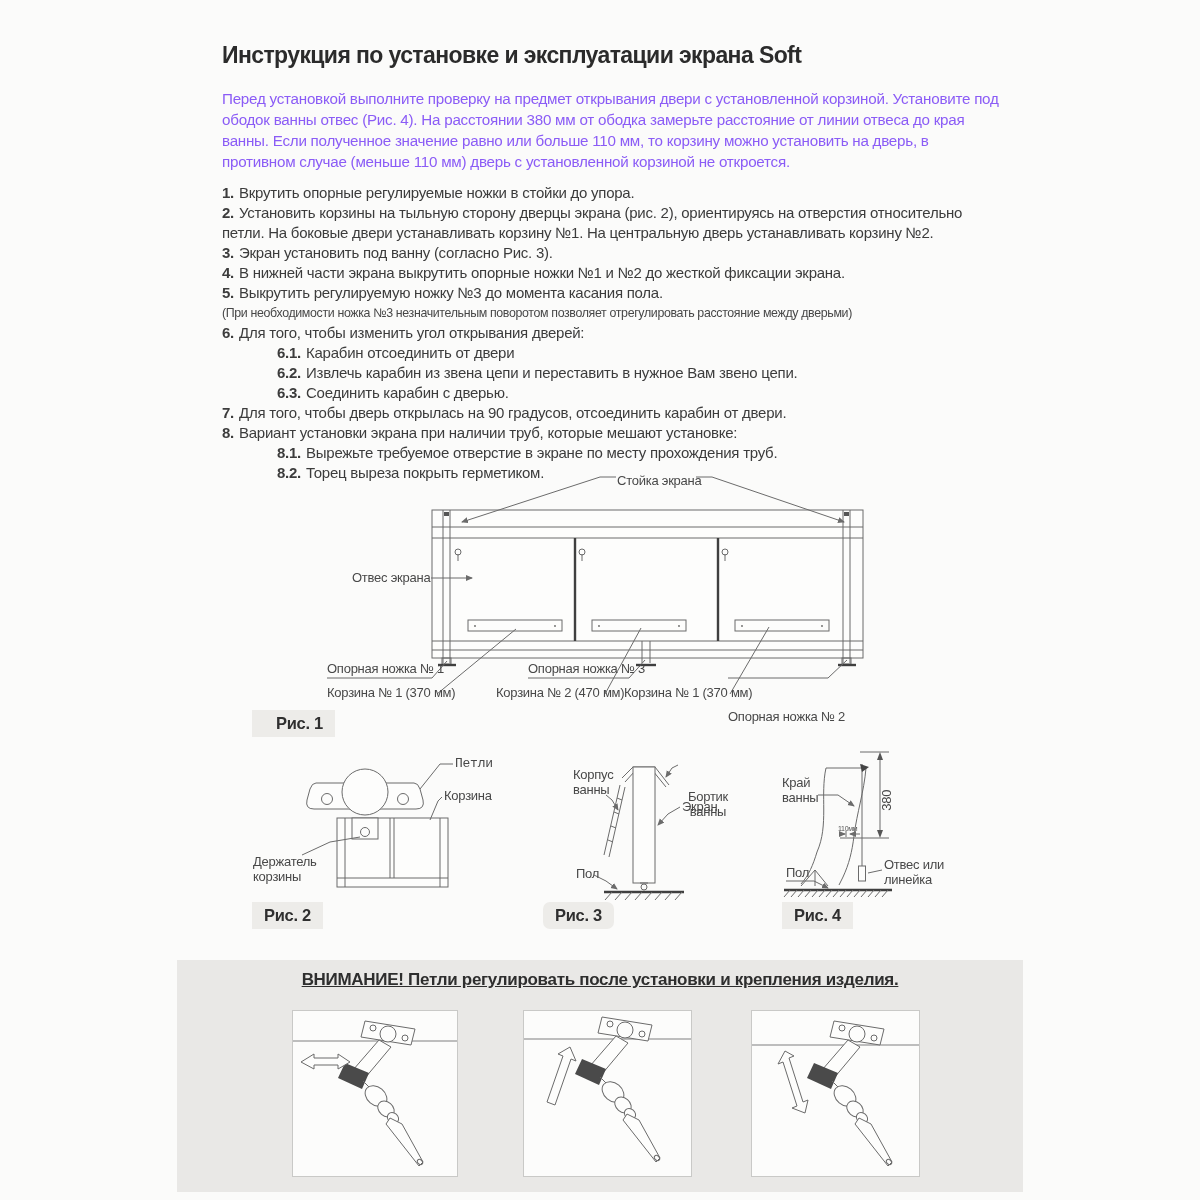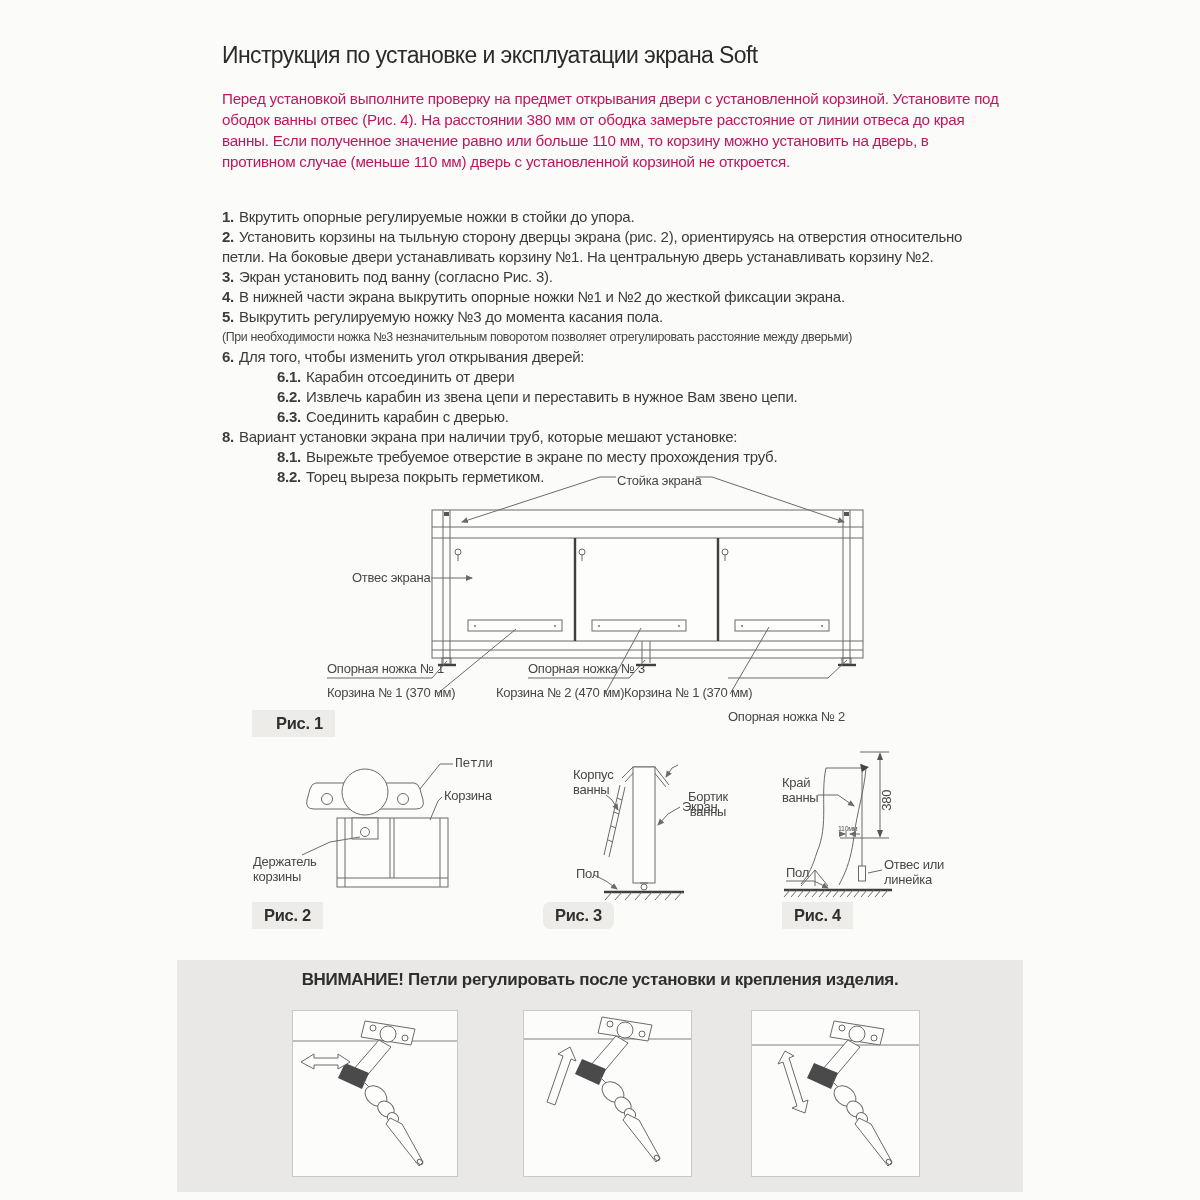--- a/index.html
+++ b/index.html
@@ -1,35 +1,35 @@
 <!DOCTYPE html>
 <html><head>
 <meta charset="utf-8">
 <style>
   html,body{margin:0;padding:0;}
   #page{position:relative;width:1200px;height:1200px;background:#fbfbfa;overflow:hidden;
         font-family:"Liberation Sans","DejaVu Sans",sans-serif;color:#3e3e3e;}
   .abs{position:absolute;}
-  #doc-title{left:222px;top:42px;font-size:23px;font-weight:normal;color:#2b2b2b;letter-spacing:-0.6px;text-align:center;}
-  #intro{left:222px;top:88px;width:778px;font-size:15.2px;line-height:21px;letter-spacing:-0.25px;color:#be185d;}
-  #steps{left:222px;top:183px;width:778px;margin-top:24px;}
+  #doc-title{left:222px;top:42px;font-size:23px;font-weight:bold;color:#2b2b2b;letter-spacing:-0.6px;text-align:center;}
+  #intro{left:222px;top:88px;width:778px;font-size:15.2px;line-height:21px;letter-spacing:-0.25px;color:#8b5cf6;}
+  #steps{left:222px;top:183px;width:778px;}
   .step{font-size:15px;line-height:20px;letter-spacing:-0.25px;color:#3c3c3c;}
   .step .num{font-weight:bold;margin-right:5px;}
   .step.sub{padding-left:55px;}
   .step.note{font-size:12.4px;letter-spacing:-0.35px;color:#474747;}
   .lbl{position:absolute;font-size:13px;line-height:14.5px;color:#484848;letter-spacing:-0.25px;}
   .badge{position:absolute;background:#edecE9;color:#2f2f2f;font-weight:bold;font-size:16.5px;
          padding:4px 12px;letter-spacing:-0.3px;}
   svg{position:absolute;overflow:visible;}
   .dline{stroke:#6b6b6b;stroke-width:1;fill:none;}
   .dthick{stroke:#3f3f3f;stroke-width:2.4;fill:none;}
   .dfill{fill:#fdfdfc;stroke:#6b6b6b;stroke-width:1;}
   #warn-panel{left:177px;top:960px;width:846px;height:232px;background:#e9e8e6;}
   #warn-text{left:177px;top:970px;width:846px;text-align:center;font-size:17px;font-weight:bold;
-             color:#2e2e2e;letter-spacing:-0.3px;}
+             color:#2e2e2e;letter-spacing:-0.3px;text-decoration:underline;}
   .warn-box{position:absolute;top:1010px;height:167px;background:#fcfcfb;border:1px solid #c9c9c7;box-sizing:border-box;}
   .rot90{transform:rotate(-90deg);transform-origin:center center;}
   #dim110{position:absolute;font-size:7px;color:#555;letter-spacing:-0.3px;}
 </style>
 </head>
 <body>
 
 <div id="page">
 
   <div class="abs" id="doc-title">Инструкция по установке и эксплуатации экрана Soft</div>
@@ -40,20 +40,21 @@
     <div class="step"><span class="num">1.</span><span>Вкрутить опорные регулируемые ножки в стойки до упора.</span></div>
     <div class="step"><span class="num">2.</span><span>Установить корзины на тыльную сторону дверцы экрана (рис. 2), ориентируясь на отверстия относительно петли. На боковые двери устанавливать корзину №1. На центральную дверь устанавливать корзину №2.</span></div>
     <div class="step"><span class="num">3.</span><span>Экран установить под ванну (согласно Рис. 3).</span></div>
     <div class="step"><span class="num">4.</span><span>В нижней части экрана выкрутить опорные ножки №1 и №2  до жесткой фиксации экрана.</span></div>
     <div class="step"><span class="num">5.</span><span>Выкрутить регулируемую ножку №3 до момента касания пола.</span></div>
     <div class="step note"><span>(При необходимости ножка №3 незначительным поворотом позволяет отрегулировать расстояние между дверьми)</span></div>
     <div class="step"><span class="num">6.</span><span>Для того, чтобы изменить угол открывания дверей:</span></div>
     <div class="step sub"><span class="num">6.1.</span><span>Карабин отсоединить от двери</span></div>
     <div class="step sub"><span class="num">6.2.</span><span>Извлечь карабин из звена цепи и переставить в нужное Вам звено цепи.</span></div>
     <div class="step sub"><span class="num">6.3.</span><span>Соединить карабин с дверью.</span></div>
+    <div class="step"><span class="num">7.</span><span>Для того, чтобы дверь открылась на 90 градусов, отсоединить карабин от двери.</span></div>
     <div class="step"><span class="num">8.</span><span>Вариант установки экрана при наличии труб, которые мешают установке:</span></div>
     <div class="step sub"><span class="num">8.1.</span><span>Вырежьте требуемое отверстие в экране по месту прохождения труб.</span></div>
     <div class="step sub"><span class="num">8.2.</span><span>Торец выреза покрыть герметиком.</span></div>
   </div>
 
   <svg style="left:320px;top:460px;" width="560" height="255" viewBox="0 0 560 255">
     <defs>
       <marker id="arr" markerWidth="8" markerHeight="8" refX="6" refY="3" orient="auto">
         <path d="M0,0 L7,3 L0,6 Z" fill="#6b6b6b"></path>
       </marker>

